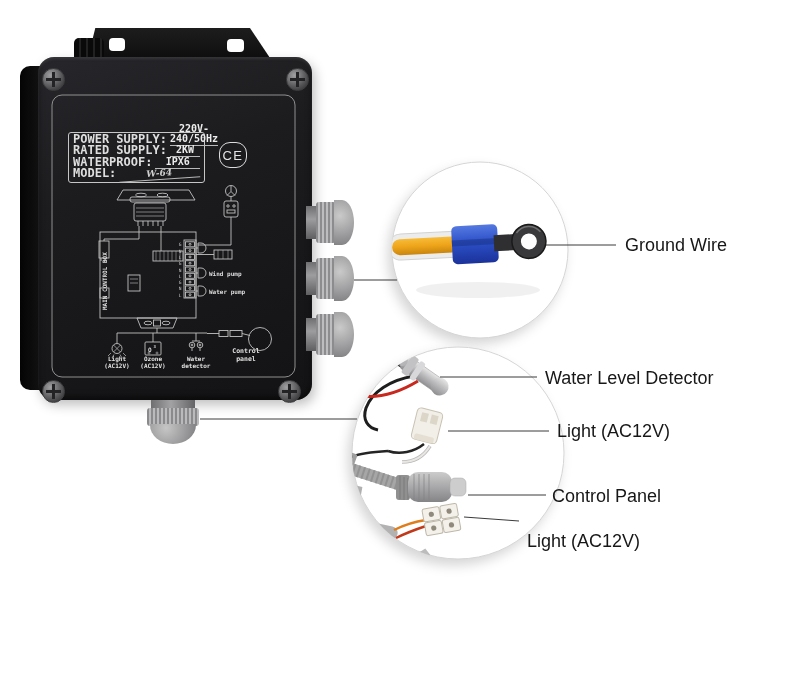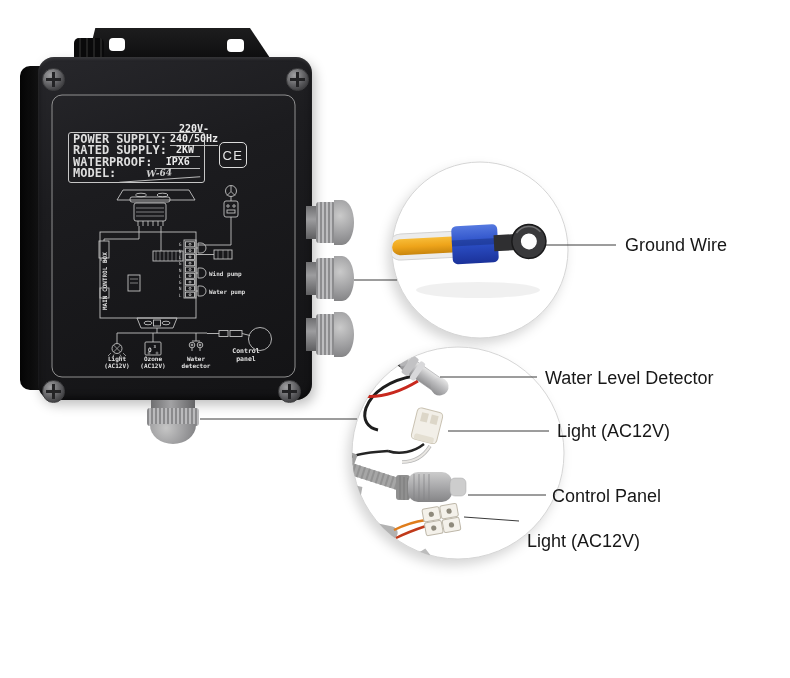--- a/index.html
+++ b/index.html
@@ -36,21 +36,21 @@
   .spec-table{left:30px;top:75px;width:137px;height:51px;border:1px solid #c6c6c6;
     border-radius:3px;padding-top:1px;box-sizing:border-box;}
   .spec-row{display:flex;align-items:flex-end;height:11.5px;padding:0 4px;}
   .spec-label{font-family:"DejaVu Sans Mono",monospace;font-weight:bold;font-size:12px;
     color:#dedede;white-space:nowrap;}
   .spec-value{flex:1;text-align:center;border-bottom:1px solid #b9b9b9;margin-left:3px;
     font-family:"DejaVu Sans Mono",monospace;font-weight:bold;font-size:10px;color:#ececec;
     padding-bottom:1px;line-height:1;}
   .spec-value.handwritten{font-family:"DejaVu Serif",serif;font-style:italic;font-size:9px;
     transform:rotate(-4deg);color:#cfcfcf;}
-  .ce-box{left:181px;top:85px;width:26px;height:24px;border:1px solid #dcdcdc;border-radius:5px;
+  .ce-box{left:181px;top:85px;width:26px;height:24px;border:1px solid #dcdcdc;border-radius:11px;
     display:flex;align-items:center;justify-content:center;
     font-size:13px;letter-spacing:1.5px;color:#e4e4e4;}
   .diagram-svg{left:0;top:0;width:274px;height:343px;}
 
   
   .gland-r{width:48px;height:45px;}
   .gr1{left:306px;top:200px;} .gr2{left:306px;top:256px;} .gr3{left:306px;top:312px;}
   .gland-r .nut{left:0;top:6px;width:12px;height:33px;
     background:linear-gradient(180deg,#6f6f71,#9d9d9f 40%,#5f5f61);}
   .gland-r .ribs{left:10px;top:2px;width:20px;height:41px;border-radius:3px;

